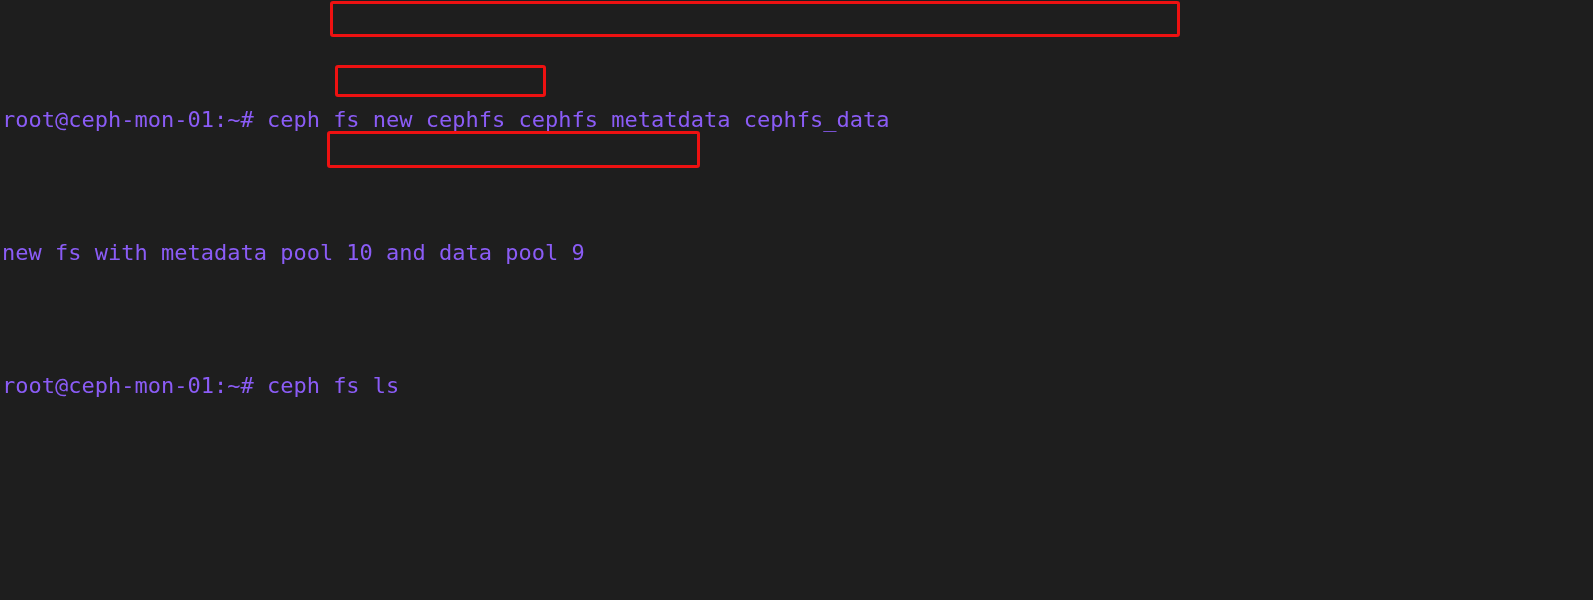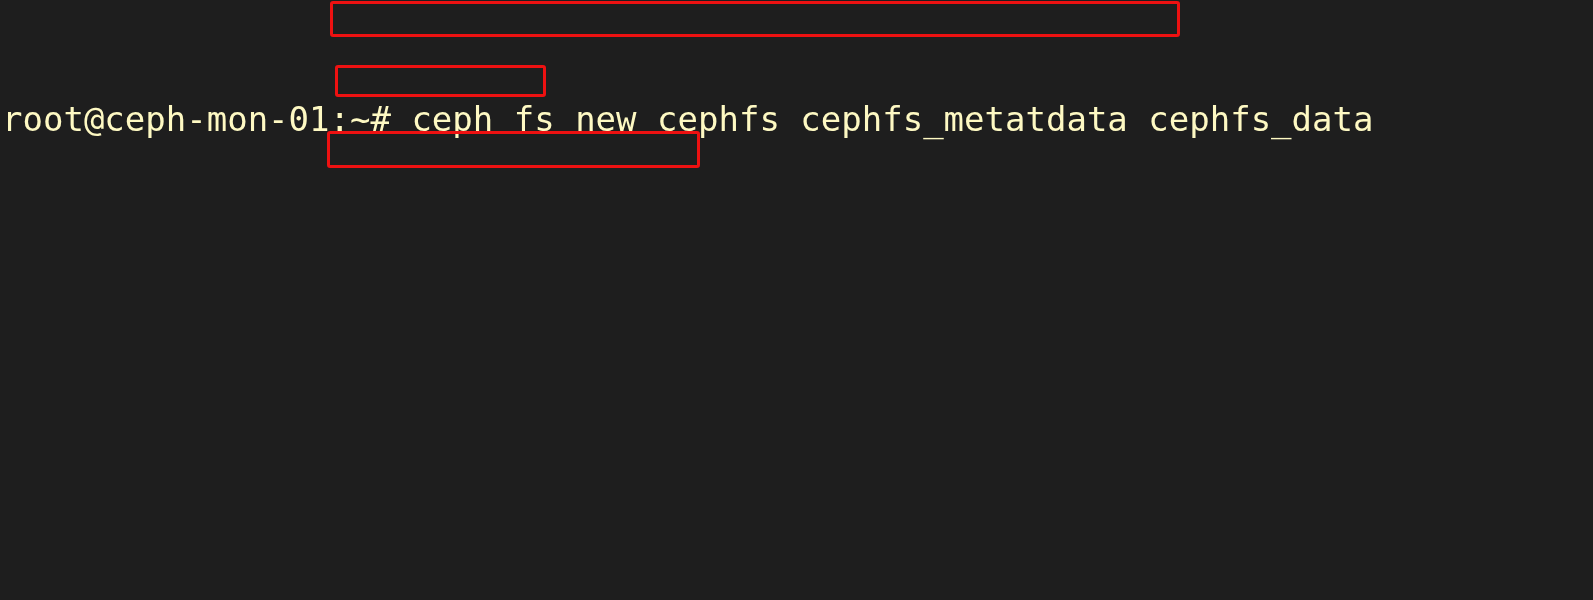--- a/index.html
+++ b/index.html
@@ -7,23 +7,23 @@
     padding: 0;
     background: #1e1e1e;
   }
   #terminal {
     position: relative;
     width: 1593px;
     height: 600px;
     background: #1e1e1e;
     overflow: hidden;
     font-family: "DejaVu Sans Mono", "Liberation Mono", monospace;
-    font-size: 34px;
+    font-size: 22px;
     line-height: 33.3px;
-    color: #fef9c3;
+    color: #8b5cf6;
     -webkit-font-smoothing: antialiased;
   }
   #screen {
     position: absolute;
     left: 0;
     top: 0;
     padding: 3px 0 0 2px;
     white-space: pre;
     letter-spacing: 0px;
   }
@@ -42,21 +42,23 @@
 </style>
 </head>
 <body>
 
 <div id="terminal">
 
   <div id="screen">
 
     <div class="line"><span>root@ceph-mon-01:~# ceph fs new cephfs cephfs_metatdata cephfs_data</span></div>
 
+    <div class="line"><span>new fs with metadata pool 10 and data pool 9</span></div>
 
+    <div class="line"><span>root@ceph-mon-01:~# ceph fs ls</span></div>
 
 
     
 
     
 
     
 
     
 

